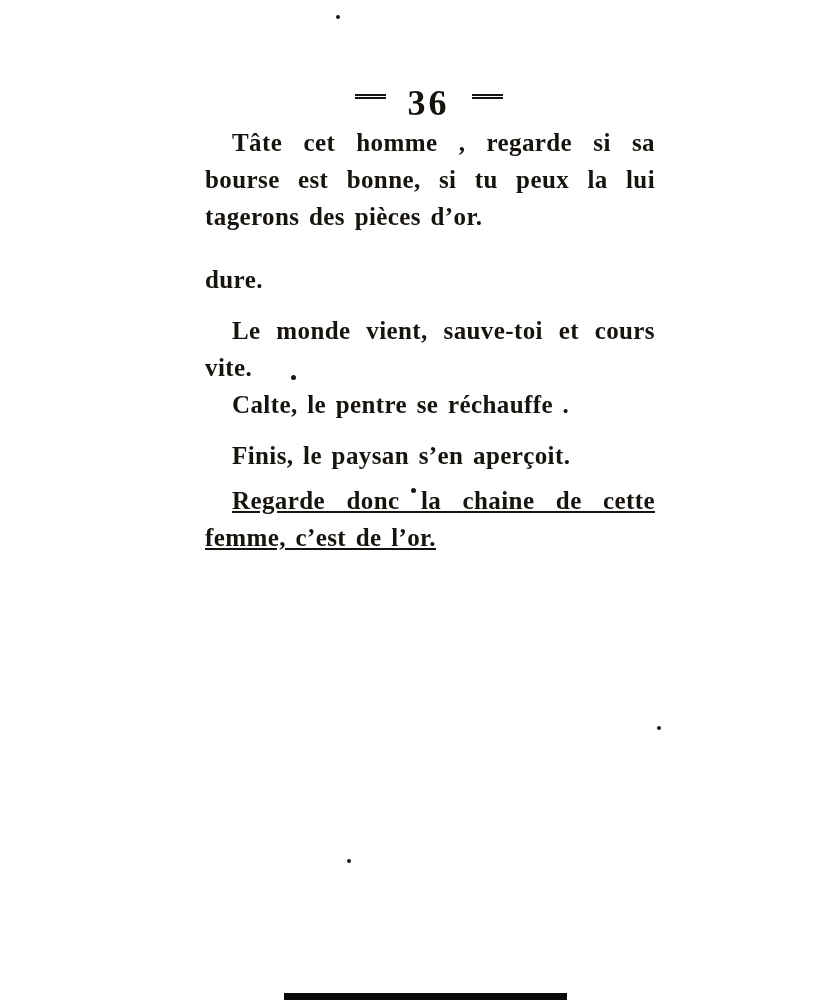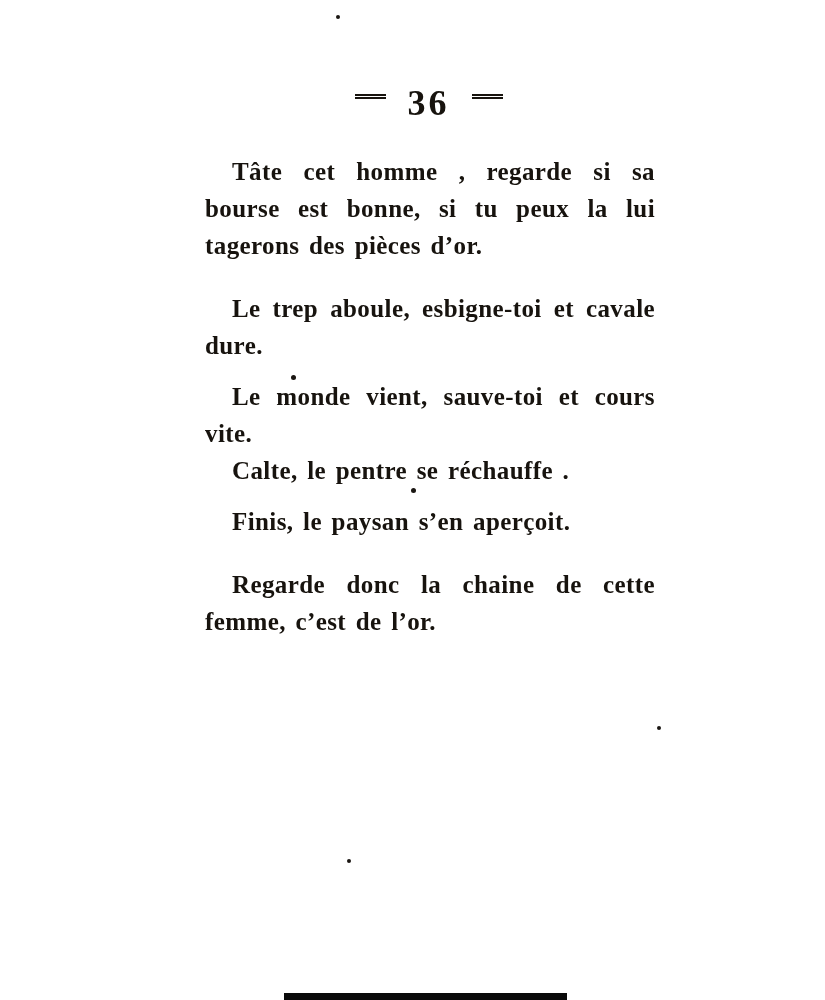--- a/index.html
+++ b/index.html
@@ -35,25 +35,25 @@
     display: inline-block;
     width: 31px;
     height: 5px;
     margin: 0 18px;
     vertical-align: 8px;
     background: linear-gradient(#17130e 0 2px, #ffffff 2px 3px, #17130e 3px 5px);
   }
   .page-body {
     position: absolute;
     left: 205px;
-    top: 153px;
+    top: 124px;
     width: 450px;
   }
   .paragraph { margin: 0; }
-  .gap-small  { margin-top: 26px; }
+  .gap-small  { margin-top: 8px; text-decoration: underline; }
   .gap-medium { margin-top: 14px; }
   .gap-large  { margin-top: 26px; }
   .gap-xlarge { }
   .line {
     font-size: 25px;
     font-weight: 700;
     line-height: 37px;
     letter-spacing: 0.4px;
     word-spacing: 3px;
     white-space: nowrap;
@@ -88,21 +88,20 @@
     <span class="header-dash"></span>
   </div>
 
   <div class="page-body" id="paragraphs">
       <div class="paragraph">
         <div class="line first-line">Tâte cet homme , regarde si sa</div>
         <div class="line">bourse est bonne, si tu peux la lui</div>
         <div class="line last-line">tagerons des pièces d’or.</div>
       </div>
       <div class="paragraph gap-large">
-        <div class="line first-line">Le trep aboule, esbigne-toi et cavale</div>
         <div class="line last-line">dure.</div>
       </div>
       <div class="paragraph gap-medium">
         <div class="line first-line">Le monde vient, sauve-toi et cours</div>
         <div class="line last-line">vite.</div>
       </div>
       <div class="paragraph gap-xlarge">
         <div class="line first-line last-line">Calte, le pentre se réchauffe .</div>
       </div>
       <div class="paragraph gap-medium">

